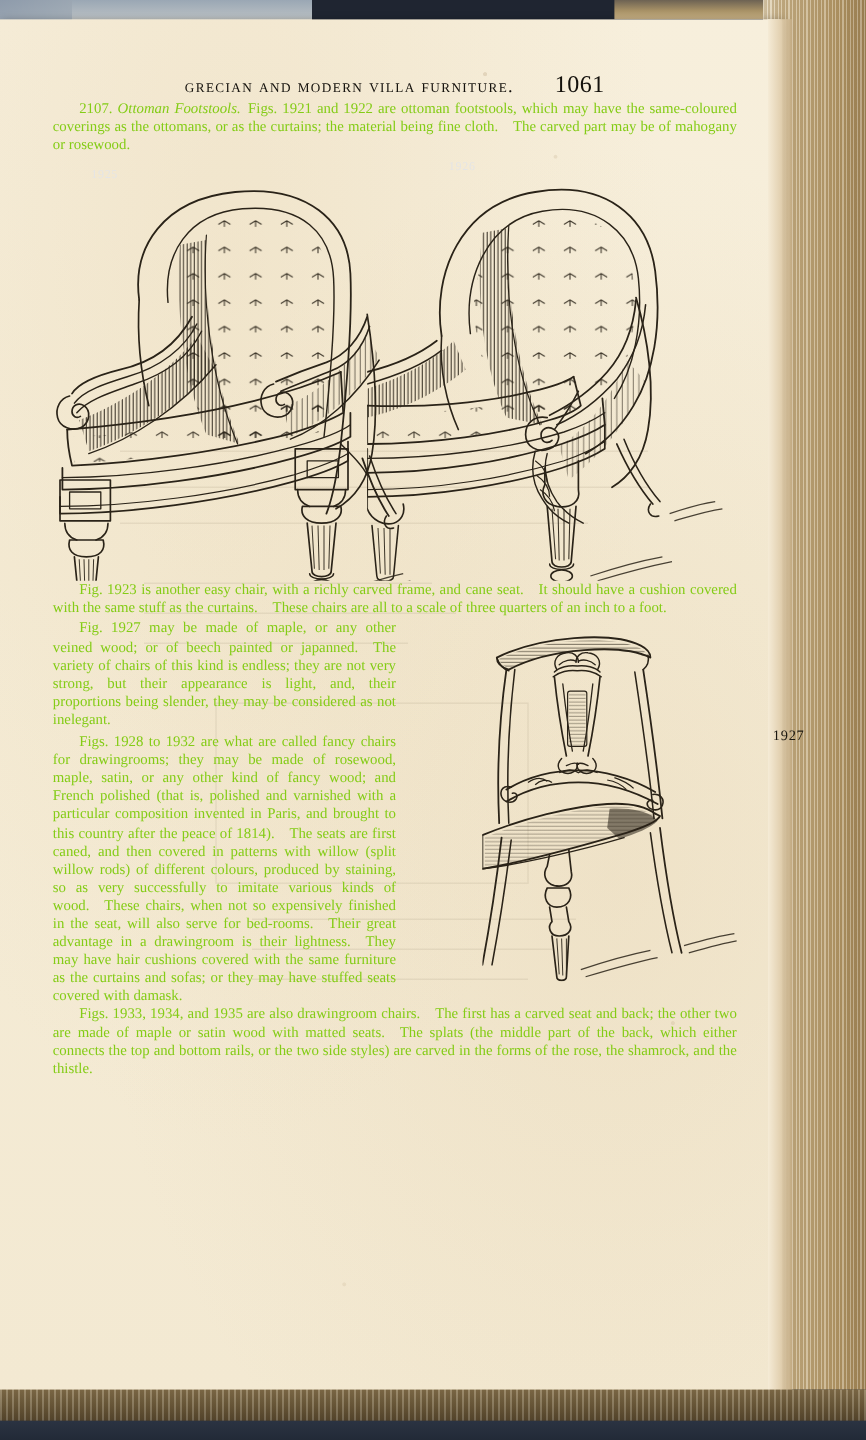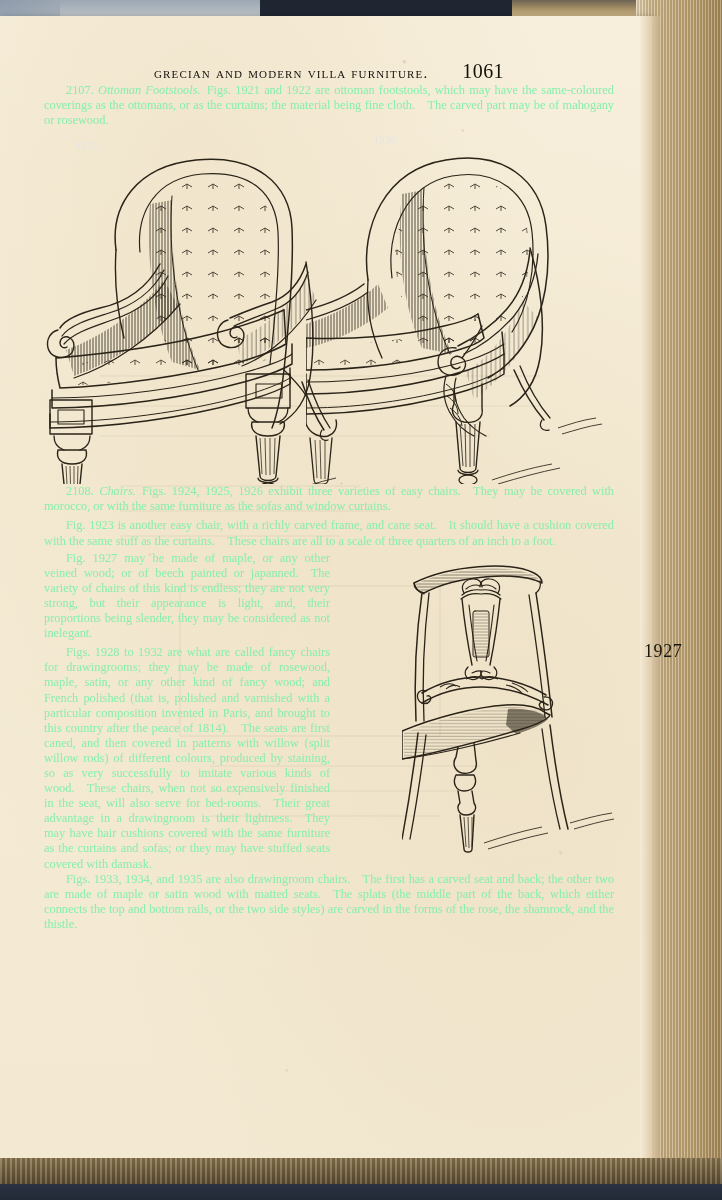--- a/index.html
+++ b/index.html
@@ -59,34 +59,34 @@
     pointer-events:none;filter:blur(.4px);}
 
   
   .content{position:absolute;left:44px;top:16px;width:570px;}
   .runhead{display:flex;align-items:baseline;justify-content:center;gap:34px;
     margin-top:44px;}
   .runhead .ttl{font-size:15.2px;letter-spacing:1.15px;
     font-variant:small-caps;text-transform:lowercase;color:#14110c;white-space:nowrap;}
   .runhead .pno{font-size:20px;color:#14110c;letter-spacing:.4px;}
 
-  p.para{margin:0;color:#86efac;text-align:justify;
+  p.para{margin:0;color:#84cc16;text-align:justify;
     font-size:12.35px;line-height:15.1px;text-indent:22px;
     -webkit-font-smoothing:antialiased;}
   p.para + p.para{margin-top:4px;}
   .it{font-style:italic;}
 
   .block-top{margin-top:9px;}
 
   
   .figband{position:relative;height:352px;margin-top:4px;}
   .fignum{position:absolute;font-size:10px;color:#e5e5e5;letter-spacing:.6px;}
   #fig1925-num{left:32px;top:8px;}
   #fig1926-num{left:330px;top:2px;}
-  #fig1927-num{position:absolute;left:300px;top:88px;font-size:18px;color:#1a1710;letter-spacing:.6px;}
+  #fig1927-num{position:absolute;left:300px;top:88px;font-size:12px;color:#1a1710;letter-spacing:.6px;}
 
   .fig-svg{position:absolute;top:0;}
 
   
   .wrapzone{position:relative;margin-top:2px;}
   .floatfig{float:right;width:270px;height:300px;margin:2px 0 2px 14px;position:relative;}
   .narrow{text-align:justify;}
   .clear{clear:both;}
 
   .tail{margin-top:0;}
@@ -306,24 +306,20 @@
 
         <g stroke="#2a2318" stroke-width="1" fill="none" opacity=".85">
           <path d="M186 348 C204 342 224 336 246 332"></path>
           <path d="M192 352 C212 346 234 340 254 336"></path>
           <path d="M252 296 C264 292 276 288 290 286"></path>
           <path d="M256 302 C270 298 282 294 296 292"></path>
         </g>
       </svg>
     </div>
 
-    <p class="para">
-      <span>2108.</span>
-      <span class="it">Chairs.</span> <span>Figs. 1924, 1925, 1926 exhibit three varieties of easy chairs. They may be covered with morocco, or with the same furniture as the sofas and window curtains.</span>
-    </p>
 
     <p class="para">Fig. 1923 is another easy chair, with a richly carved frame, and cane seat. It should have a cushion covered with the same stuff as the curtains. These chairs are all to a scale of three quarters of an inch to a foot.</p>
 
     <div class="wrapzone">
       <div class="floatfig">
         <span id="fig1927-num">1927</span>
 
         <svg style="position:absolute;left:58px;top:0;" width="212" height="300" viewBox="0 0 212 300">
           <defs>
             <pattern id="hgrain" width="8" height="3" patternUnits="userSpaceOnUse">

